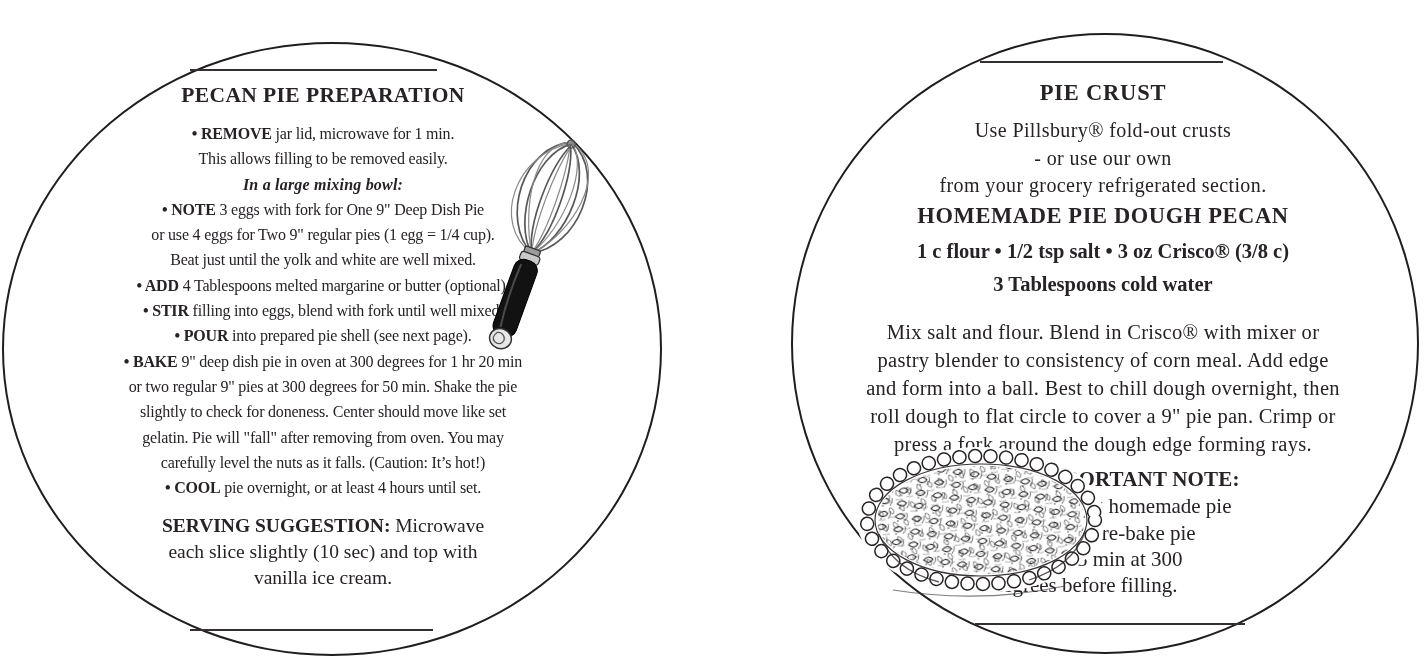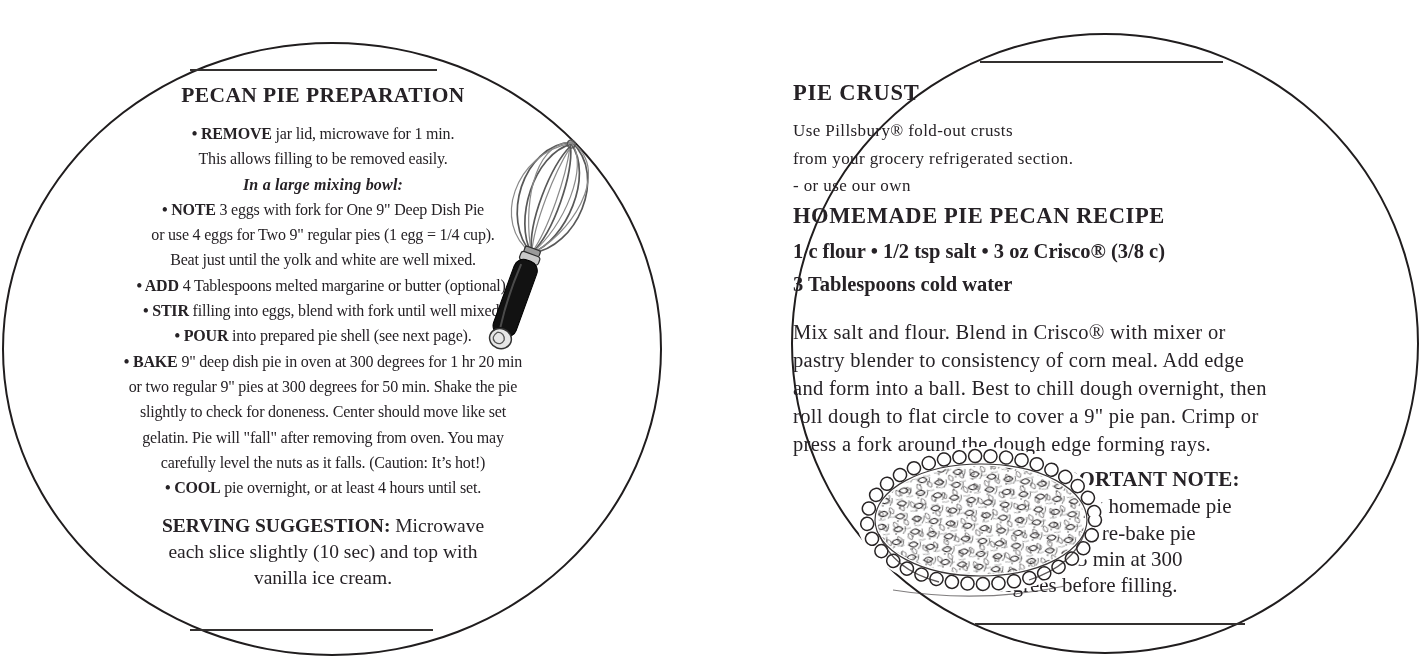--- a/index.html
+++ b/index.html
@@ -17,23 +17,23 @@
   .fold.rb{left:975px;top:623px;width:270px;}
 
   .ltext{position:absolute;left:10px;top:82px;width:626px;text-align:center;}
   .ltitle{font-size:21.5px;font-weight:bold;letter-spacing:.4px;line-height:26px;margin-bottom:13px;}
   .step{font-size:16px;line-height:25.3px;letter-spacing:-.2px;white-space:nowrap;}
   .step .sb{font-weight:bold;}
   .step.mix{font-weight:bold;font-style:italic;letter-spacing:.2px;}
   .serving{margin-top:13px;font-size:19.5px;line-height:25.8px;}
   .serving .sb{font-weight:bold;}
 
-  .rtext{position:absolute;left:793px;top:79px;width:620px;}
+  .rtext{position:absolute;left:793px;top:79px;width:620px;text-align:center;}
   .rh1{font-size:22.5px;font-weight:bold;letter-spacing:.8px;line-height:27px;margin-bottom:11px;}
-  .rintro{font-size:17px;line-height:27.5px;letter-spacing:.4px;white-space:nowrap;}
+  .rintro{font-size:20px;line-height:27.5px;letter-spacing:.4px;white-space:nowrap;}
   .rh2{font-size:22.5px;font-weight:bold;letter-spacing:.6px;line-height:27px;margin-top:2px;}
   .ring1{font-size:20.5px;font-weight:bold;line-height:27px;margin-top:9px;white-space:nowrap;}
   .ring2{font-size:20.5px;font-weight:bold;line-height:27px;margin-top:6px;white-space:nowrap;}
   .rpara{margin-top:20px;}
   .rpara div{font-size:20.5px;line-height:28px;letter-spacing:.3px;white-space:nowrap;}
 
   .noteline{position:absolute;transform:translateX(-50%);font-size:21px;line-height:26px;white-space:nowrap;}
   .noteline.title{font-weight:bold;letter-spacing:.2px;}
   .art{position:absolute;}
 </style>
@@ -90,23 +90,23 @@
   </g>
 </svg>
 
 <div class="circle right"></div>
 <div class="fold rt"></div>
 <div class="fold rb"></div>
 
 <div class="rtext">
   <div class="rh1">PIE CRUST</div>
   <div class="rintro">Use Pillsbury® fold-out crusts</div>
+  <div class="rintro">- or use our own</div>
   <div class="rintro">from your grocery refrigerated section.</div>
-  <div class="rintro">- or use our own</div>
-  <div class="rh2">HOMEMADE PIE PECAN RECIPE</div>
+  <div class="rh2">HOMEMADE PIE DOUGH PECAN</div>
   <div class="ring1">1 c flour • 1/2 tsp salt • 3 oz Crisco® (3/8 c)</div>
   <div class="ring2">3 Tablespoons cold water</div>
   <div class="rpara">
     <div>Mix salt and flour. Blend in Crisco® with mixer or</div>
     <div>pastry blender to consistency of corn meal. Add edge</div>
     <div>and form into a ball. Best to chill dough overnight, then</div>
     <div>roll dough to flat circle to cover a 9" pie pan. Crimp or</div>
     <div>press a fork around the dough edge forming rays.</div>
   </div>
 </div>

